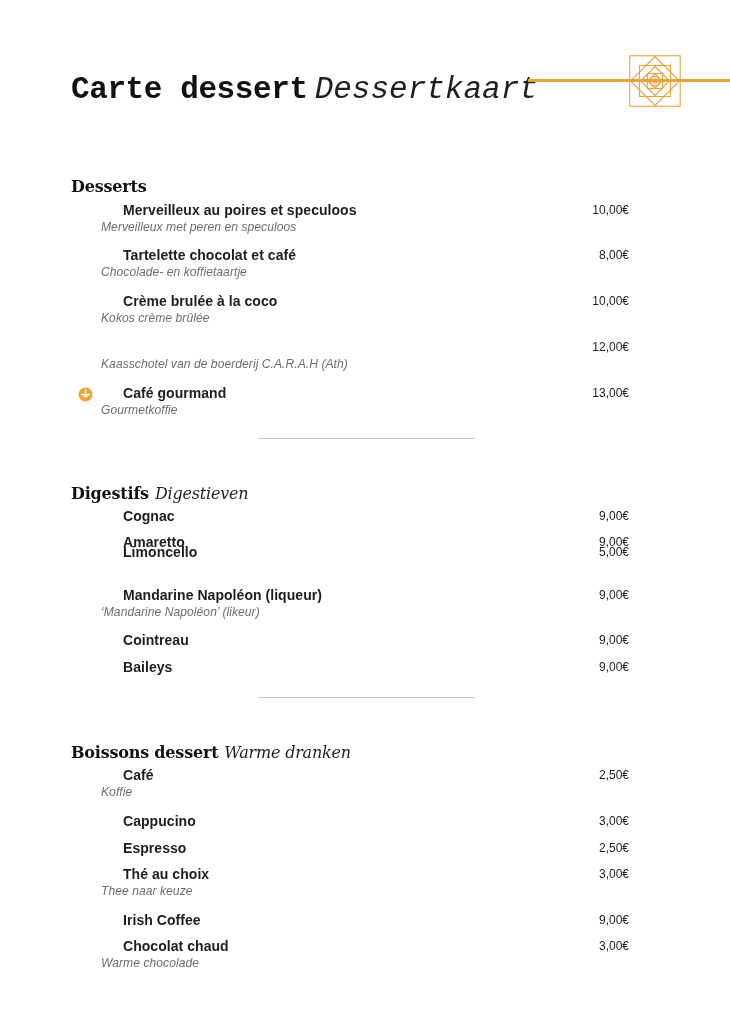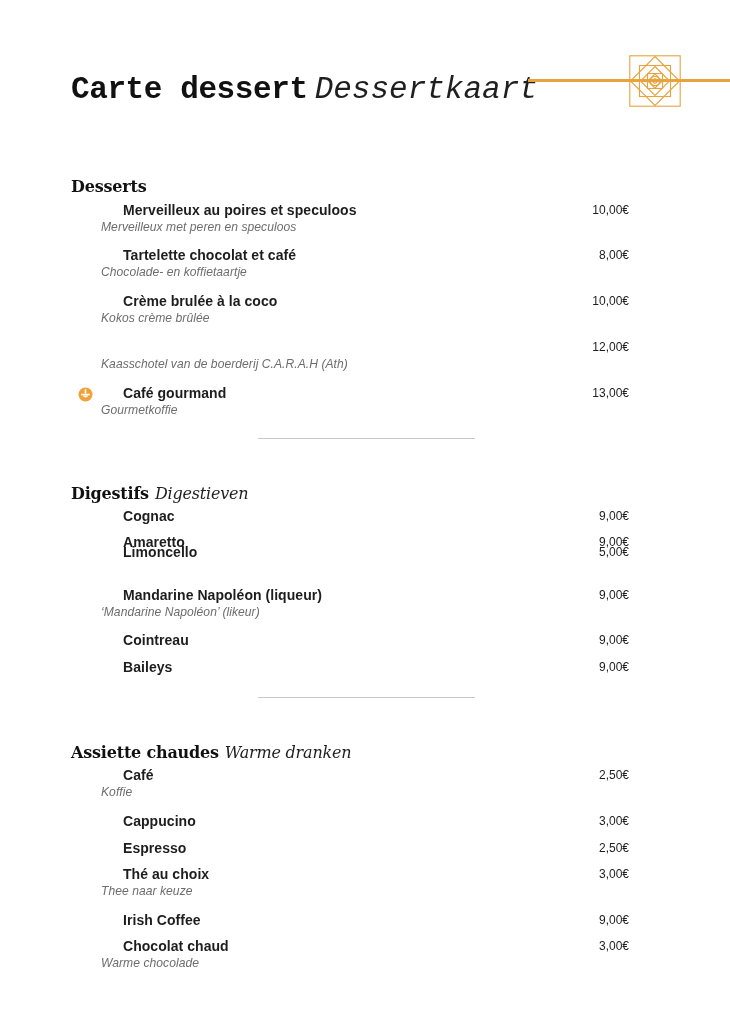--- a/index.html
+++ b/index.html
@@ -315,21 +315,21 @@
         </div>
       </div>
 
     </div>
   </div>
 
   <div class="divider" style="top:697px;"></div>
 
   <div class="section" style="top:726px;">
     <h2 class="section-heading">
-      <span class="h-fr">Assiette chaudes</span><span class="h-nl">Warme dranken</span>
+      <span class="h-fr">Boissons dessert</span><span class="h-nl">Warme dranken</span>
     </h2>
     <div class="items" style="top:41px;">
 
       <div class="menu-item" style="top:0px;height:36px;">
         <div class="item-row">
           <div class="item-name">Café</div>
           <div class="item-sub">Koffie</div>
           <div class="item-price">2,50€</div>
         </div>
       </div>

